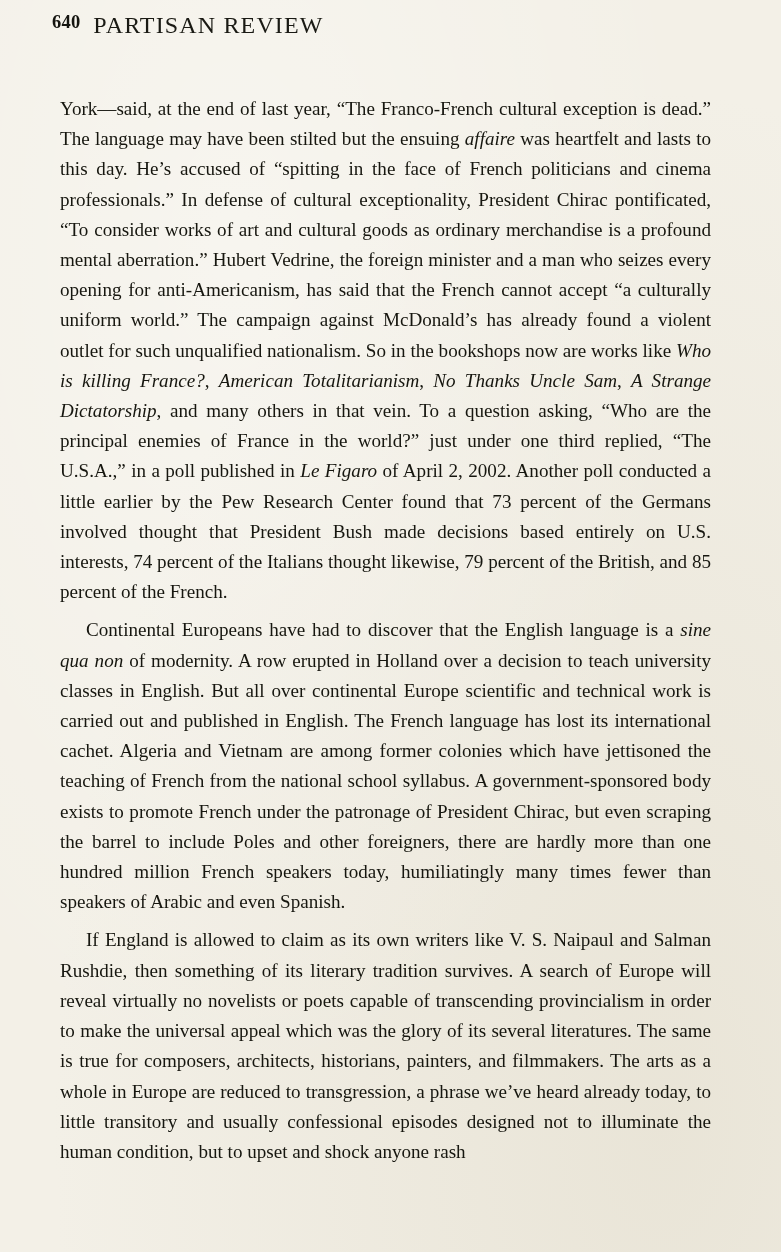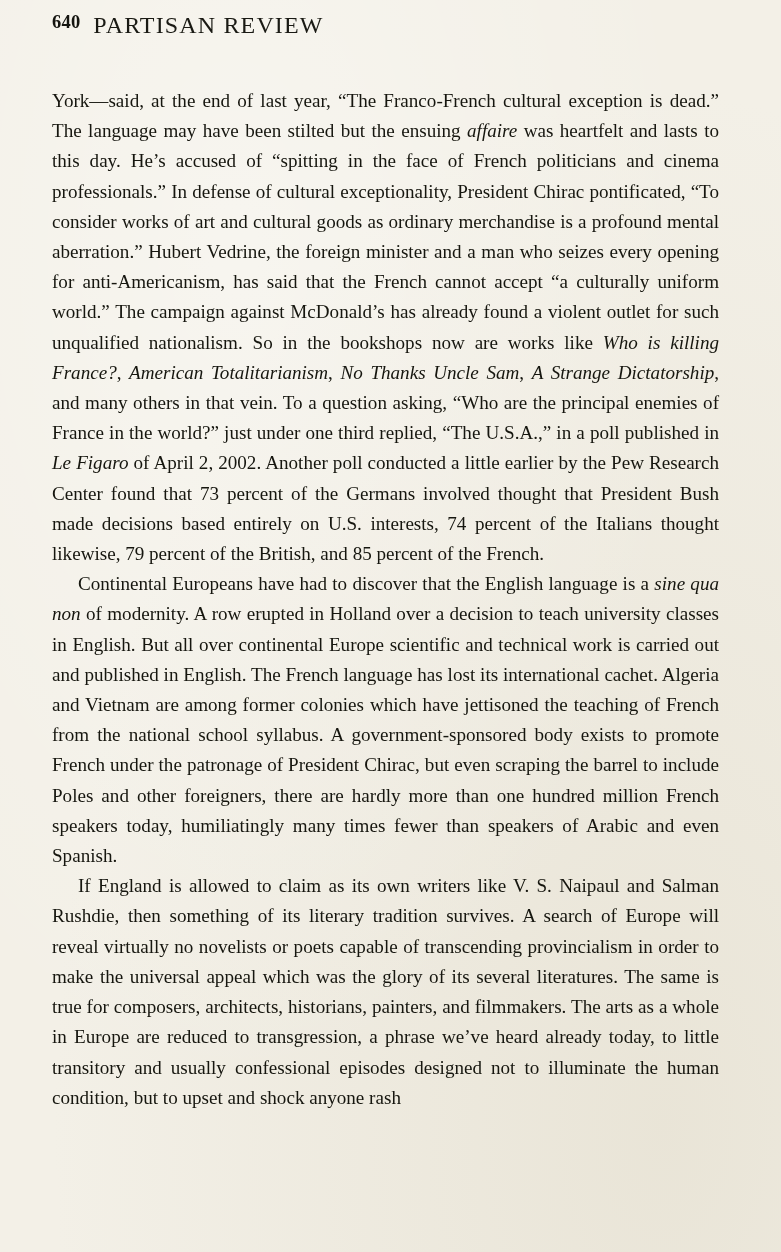--- a/index.html
+++ b/index.html
@@ -58,21 +58,21 @@
     left: 52px;
     top: 86px;
     width: 667px;
     font-size: 19.1px;
     line-height: 30.2px;
     text-align: justify;
     text-justify: inter-word;
     color: #16160f;
   }
   .body-text p {
-    margin: 0;
+    margin: 8px;
     text-indent: 0;
   }
   .body-text p + p {
     text-indent: 26px;
   }
   .body-text i {
     font-style: italic;
   }
 </style>
 </head>

